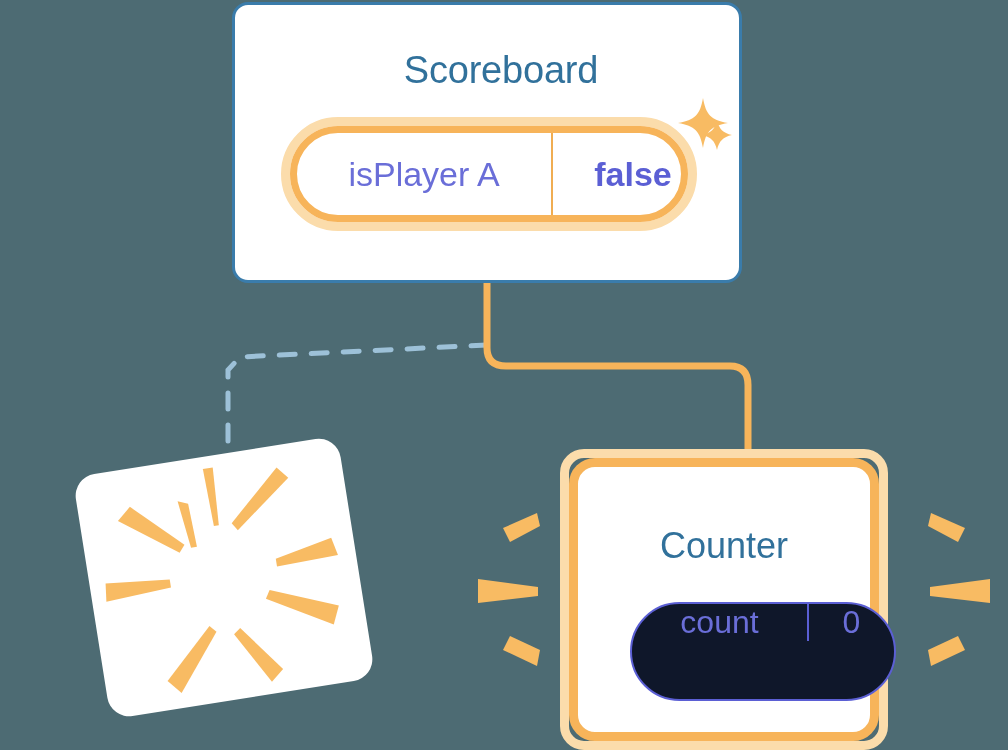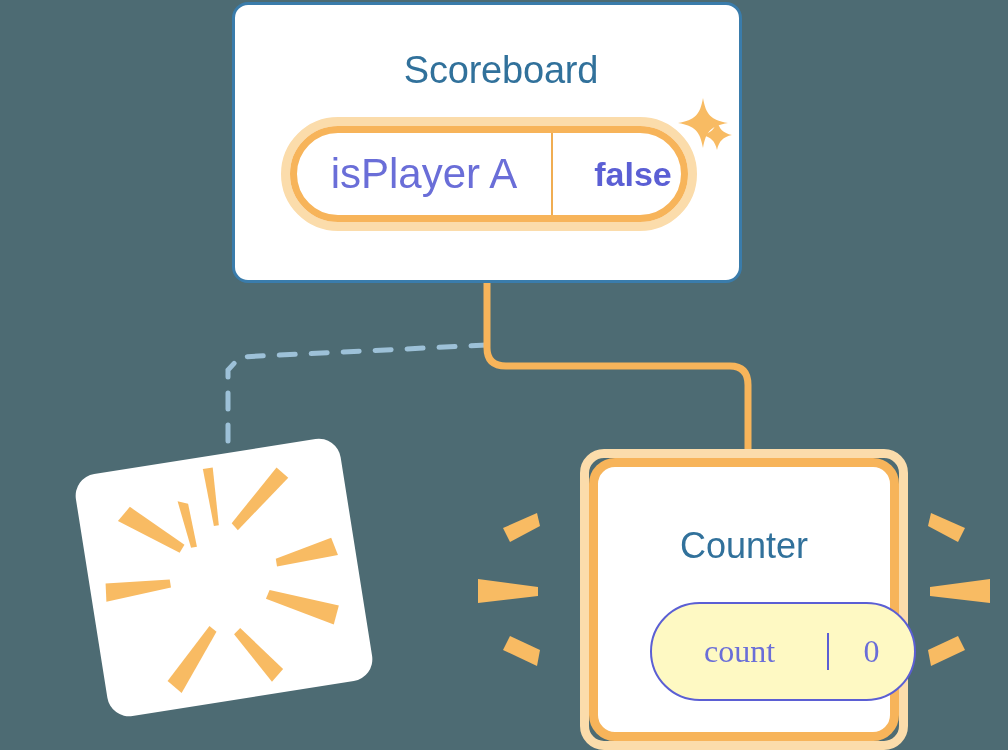--- a/index.html
+++ b/index.html
@@ -70,21 +70,21 @@
     background: #ffffff;
     display: flex;
     align-items: stretch;
   }
   .sb-cell-key {
     flex: 0 0 254px;
     display: flex;
     align-items: center;
     justify-content: center;
     color: #6a6ed8;
-    font-size: 42px;
+    font-size: 34px;
     border-right: 2px solid #f0ad52;
   }
   .sb-cell-val {
     flex: 1;
     display: flex;
     align-items: center;
     justify-content: center;
     color: #5b5fd4;
     font-size: 34px;
     font-weight: bold;
@@ -93,21 +93,21 @@
 
   
   .sparkle {
     position: absolute;
     z-index: 7;
   }
 
   
   .counter-card {
     position: absolute;
-    left: 580px;
+    left: 560px;
     top: 449px;
     width: 328px;
     height: 301px;
     border: 9px solid #fbdcab;
     border-radius: 24px;
     box-sizing: border-box;
     z-index: 5;
   }
   .counter-inner {
     position: absolute;
@@ -129,23 +129,22 @@
   .ct-pill {
     position: absolute;
     left: 52px;
     top: 135px;
     width: 266px;
     height: 99px;
     border: 2px solid #5b5fd4;
     border-radius: 52px;
     box-sizing: border-box;
     display: flex;
-    align-items: center;
-    background: #fef9c3;
-    font-family: Liberation Serif, serif;
+    align-items: flex-start;
+    background: #0f172a;
   }
   .ct-cell-key {
     flex: 0 0 175px;
     display: flex;
     align-items: center;
     justify-content: center;
     color: #6a6ed8;
     font-size: 32px;
     border-right: 2px solid #5b5fd4;
   }

